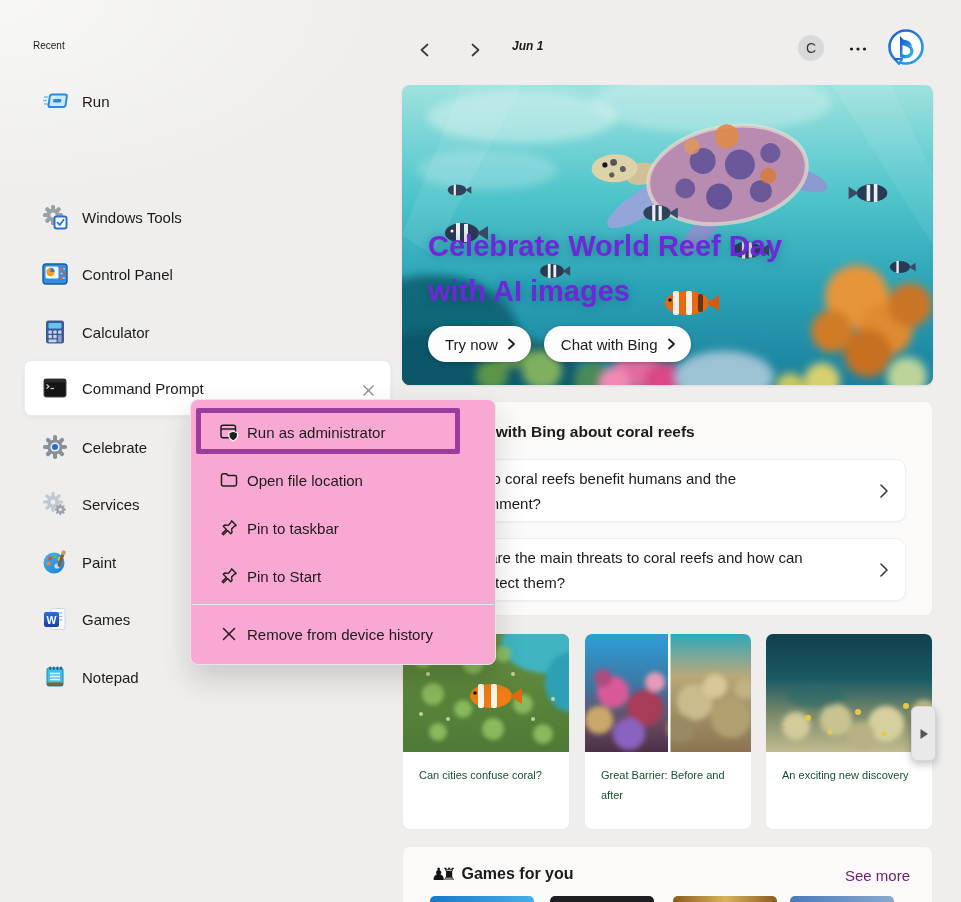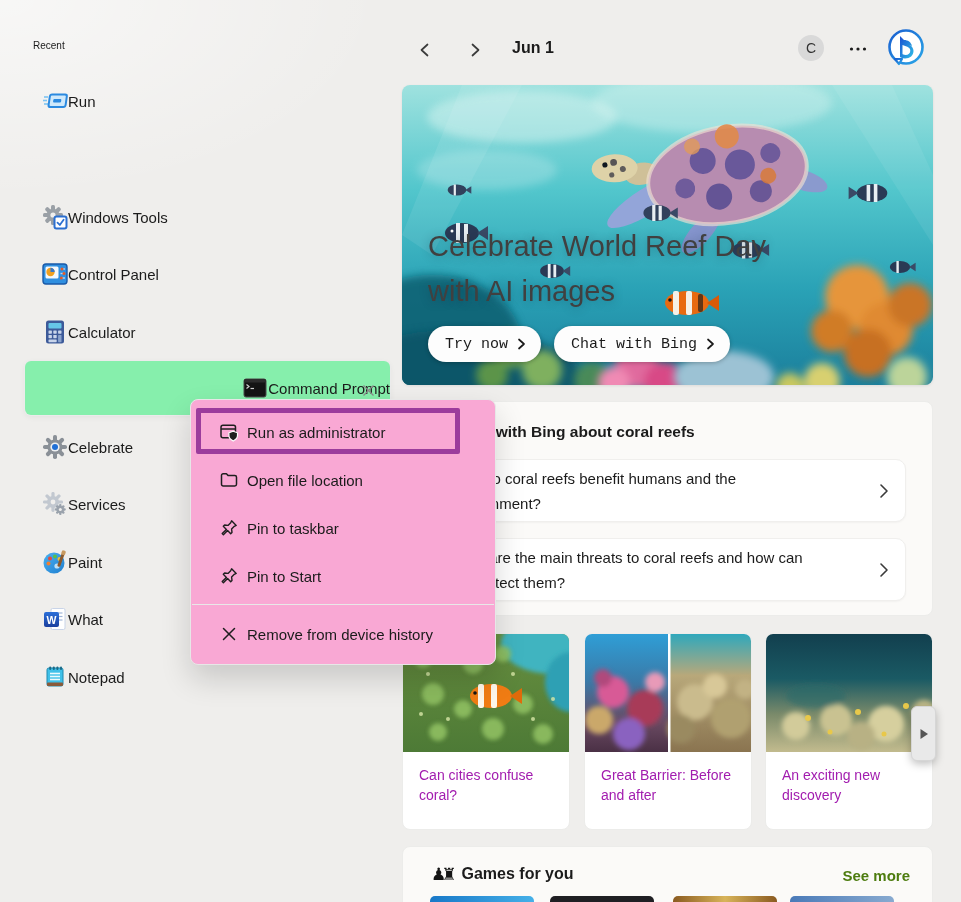--- a/index.html
+++ b/index.html
@@ -4,74 +4,74 @@
 <style>
   html,body{margin:0;padding:0;background:#efeeec;}
   .stage{position:relative;width:961px;height:902px;overflow:hidden;
     background:#efeeec;font-family:"Liberation Sans","DejaVu Sans",sans-serif;color:#1b1b1b;}
   .stage::before{content:"";position:absolute;inset:0;pointer-events:none;
     background:radial-gradient(620px 320px at 0% 0%,rgba(255,255,255,.55),rgba(255,255,255,0) 62%);}
   svg{display:block}
 
   
   .navbtn{position:absolute;width:30px;height:30px;display:flex;align-items:center;justify-content:center;border-radius:4px;}
-  .date{position:absolute;left:512px;top:39px;font-size:16px;font-weight:700;}
+  .date{position:absolute;left:512px;top:39px;font-size:12px;font-weight:700;font-style:italic;}
   .avatar{position:absolute;left:798px;top:35px;width:26px;height:26px;border-radius:50%;
     background:#d9d9d9;display:flex;align-items:center;justify-content:center;font-size:14px;color:#333;}
   .morebtn{position:absolute;left:844px;top:35px;width:28px;height:28px;display:flex;align-items:center;justify-content:center;}
   .binglogo{position:absolute;left:885px;top:27px;width:42px;height:42px;}
 
   
   .recent-title{position:absolute;left:33px;top:40px;font-size:10px;font-weight:400;}
   .rrow{position:absolute;left:25px;width:365px;height:58px;display:flex;align-items:center;border-radius:6px;}
   .rrow .ic{flex:0 0 26px;width:26px;height:26px;margin-left:17px;}
-  .rrow .lbl{font-size:15px;white-space:nowrap;}
-  .rrow.selected{background:#86efac;box-shadow:0 0 0 1px #ebebeb,0 2px 6px rgba(0,0,0,.06);justify-content:flex-end;}
+  .rrow .lbl{margin-left:14px;font-size:15px;white-space:nowrap;}
+  .rrow.selected{background:#ffffff;box-shadow:0 0 0 1px #ebebeb,0 2px 6px rgba(0,0,0,.06);}
   .rowclose{position:absolute;right:10px;top:17px;width:24px;height:24px;display:flex;align-items:center;justify-content:center;}
 
   
   .menu{position:absolute;left:190px;top:399px;width:306px;background:#f9a8d4;border:1px solid #e7e7e7;
     border-radius:8px;box-shadow:0 14px 30px rgba(0,0,0,.16);padding:8px 0 6px;z-index:30;box-sizing:border-box;}
   .mitem{height:48px;display:flex;align-items:center;padding-left:28px;font-size:15px;}
   .mitem .mic{flex:0 0 20px;width:20px;height:20px;margin-right:8px;}
   .mdivider{height:1px;background:#e8e8e8;margin:4px 1px 5px;}
   .annotation{position:absolute;left:196px;top:408px;width:264px;height:46px;border:5px solid #9c3c9c;
     border-radius:2px;z-index:40;box-sizing:border-box;pointer-events:none;}
 
   
   .hero{position:absolute;left:402px;top:85px;width:531px;height:300px;border-radius:8px;overflow:hidden;
     box-shadow:0 1px 3px rgba(0,0,0,.08);}
-  .hero-title{position:absolute;left:428px;top:224px;font-size:29px;font-weight:400;color:#404040;line-height:45px;
+  .hero-title{position:absolute;left:428px;top:224px;font-size:29px;font-weight:700;color:#6d28d9;line-height:45px;
     text-shadow:0 1px 10px rgba(0,40,60,.35);z-index:5;}
   .hero-btns{position:absolute;left:428px;top:326px;display:flex;gap:13px;z-index:5;}
   .pill{height:36px;border-radius:18px;background:#fdfdfd;display:flex;align-items:center;gap:9px;
-    padding:0 15px 0 17px;font-size:15px;color:#1b1b1b;box-shadow:0 1px 4px rgba(0,0,0,.25);font-family:Liberation Mono, monospace;}
+    padding:0 15px 0 17px;font-size:15px;color:#1b1b1b;box-shadow:0 1px 4px rgba(0,0,0,.25);}
 
   .qacard{position:absolute;left:402px;top:401px;width:531px;height:215px;background:#fbfaf8;
     border:1px solid #ececea;border-radius:8px;box-sizing:border-box;}
   .qatitle{position:absolute;left:28px;top:20px;display:flex;align-items:center;gap:7px;font-size:15.5px;font-weight:700;}
   .qrow{position:absolute;left:28px;width:475px;height:63px;background:#fff;border:1px solid #f0efed;
     border-radius:10px;box-shadow:0 1px 2px rgba(0,0,0,.04);display:flex;align-items:center;box-sizing:border-box;}
   .q1{top:57px}.q2{top:136px}
   .qtext{padding-left:18px;font-size:15px;line-height:25px;flex:1;}
   .qtext span{display:block}
   .qchev{margin-right:16px;flex:0 0 auto;}
 
   .dcard{position:absolute;top:633px;width:168px;height:197px;background:#fff;border:1px solid #ececea;
     border-radius:8px;overflow:hidden;box-sizing:border-box;}
   .dimg{height:118px;overflow:hidden;}
-  .dcap{padding:13px 16px 0;font-size:14px;line-height:20px;color:#a21caf;}
+  .dcap{padding:13px 16px 0;font-size:11px;line-height:20px;color:#14532d;}
   .scrollbtn{position:absolute;left:911px;top:706px;width:25px;height:55px;background:#e9e9e9;border:1px solid #d6d6d6;
     border-radius:6px;box-shadow:0 3px 8px rgba(0,0,0,.25);display:flex;align-items:center;justify-content:center;z-index:6;box-sizing:border-box;}
 
   .gamescard{position:absolute;left:402px;top:846px;width:531px;height:72px;background:#fbfaf8;
     border:1px solid #ececea;border-radius:8px;box-sizing:border-box;}
   .gtitle{position:absolute;left:28px;top:17px;display:flex;align-items:center;font-size:16px;font-weight:600;}
   .chess{font-family:"DejaVu Sans",sans-serif;font-size:17px;letter-spacing:-5px;margin-right:10px;color:#141414;}
-  .seemore{position:absolute;right:22px;top:20px;color:#4d7c0f;font-size:15px;font-weight:700;}
+  .seemore{position:absolute;right:22px;top:20px;color:#701a75;font-size:15px;font-weight:400;}
   .thumb{position:absolute;top:896px;height:12px;width:104px;border-radius:5px 5px 0 0;}
   .t1{left:430px;background:linear-gradient(90deg,#1878c8,#45b0e8);}
   .t2{left:550px;background:#1f1f23;}
   .t3{left:673px;background:linear-gradient(90deg,#8a5a20,#d8b45a,#8a5a20);}
   .t4{left:790px;background:linear-gradient(90deg,#4a7ab8,#88aad0);}
 </style>
 </head>
 <body>
 
 <div class="stage">
@@ -297,21 +297,21 @@
         <rect x="9" y="2.5" width="14" height="21" rx="1.5" fill="#fff" stroke="#c9d4e8" stroke-width="1"></rect>
         <g stroke="#9fb5d8" stroke-width="1.2">
             <line x1="12" y1="7" x2="20.5" y2="7"></line>
             <line x1="12" y1="10.5" x2="20.5" y2="10.5"></line>
             <line x1="12" y1="14" x2="20.5" y2="14"></line>
           </g>
         <rect x="2" y="6" width="15" height="15" rx="2" fill="url(#wgr)"></rect>
         <text x="9.5" y="17.6" font-size="10.5" font-weight="bold" fill="#fff" text-anchor="middle" font-family="'Liberation Sans',sans-serif">W</text>
       </svg>
     </span>
-    <span class="lbl">What</span>
+    <span class="lbl">Games</span>
   </div>
 
   <div class="rrow" style="top:648px">
     <span class="ic">
       <svg width="26" height="26" viewBox="0 0 26 26">
         <rect x="5" y="4" width="16" height="18" rx="1.8" fill="#3fc0e8" stroke="#1f8ab0" stroke-width="1"></rect>
         <rect x="5" y="18.5" width="16" height="3.5" rx="1" fill="#8a5a3a"></rect>
         <g fill="#1a6a88">
             <rect x="7.2" y="2.5" width="2" height="3.4" rx="1"></rect>
             <rect x="10.8" y="2.5" width="2" height="3.4" rx="1"></rect>

